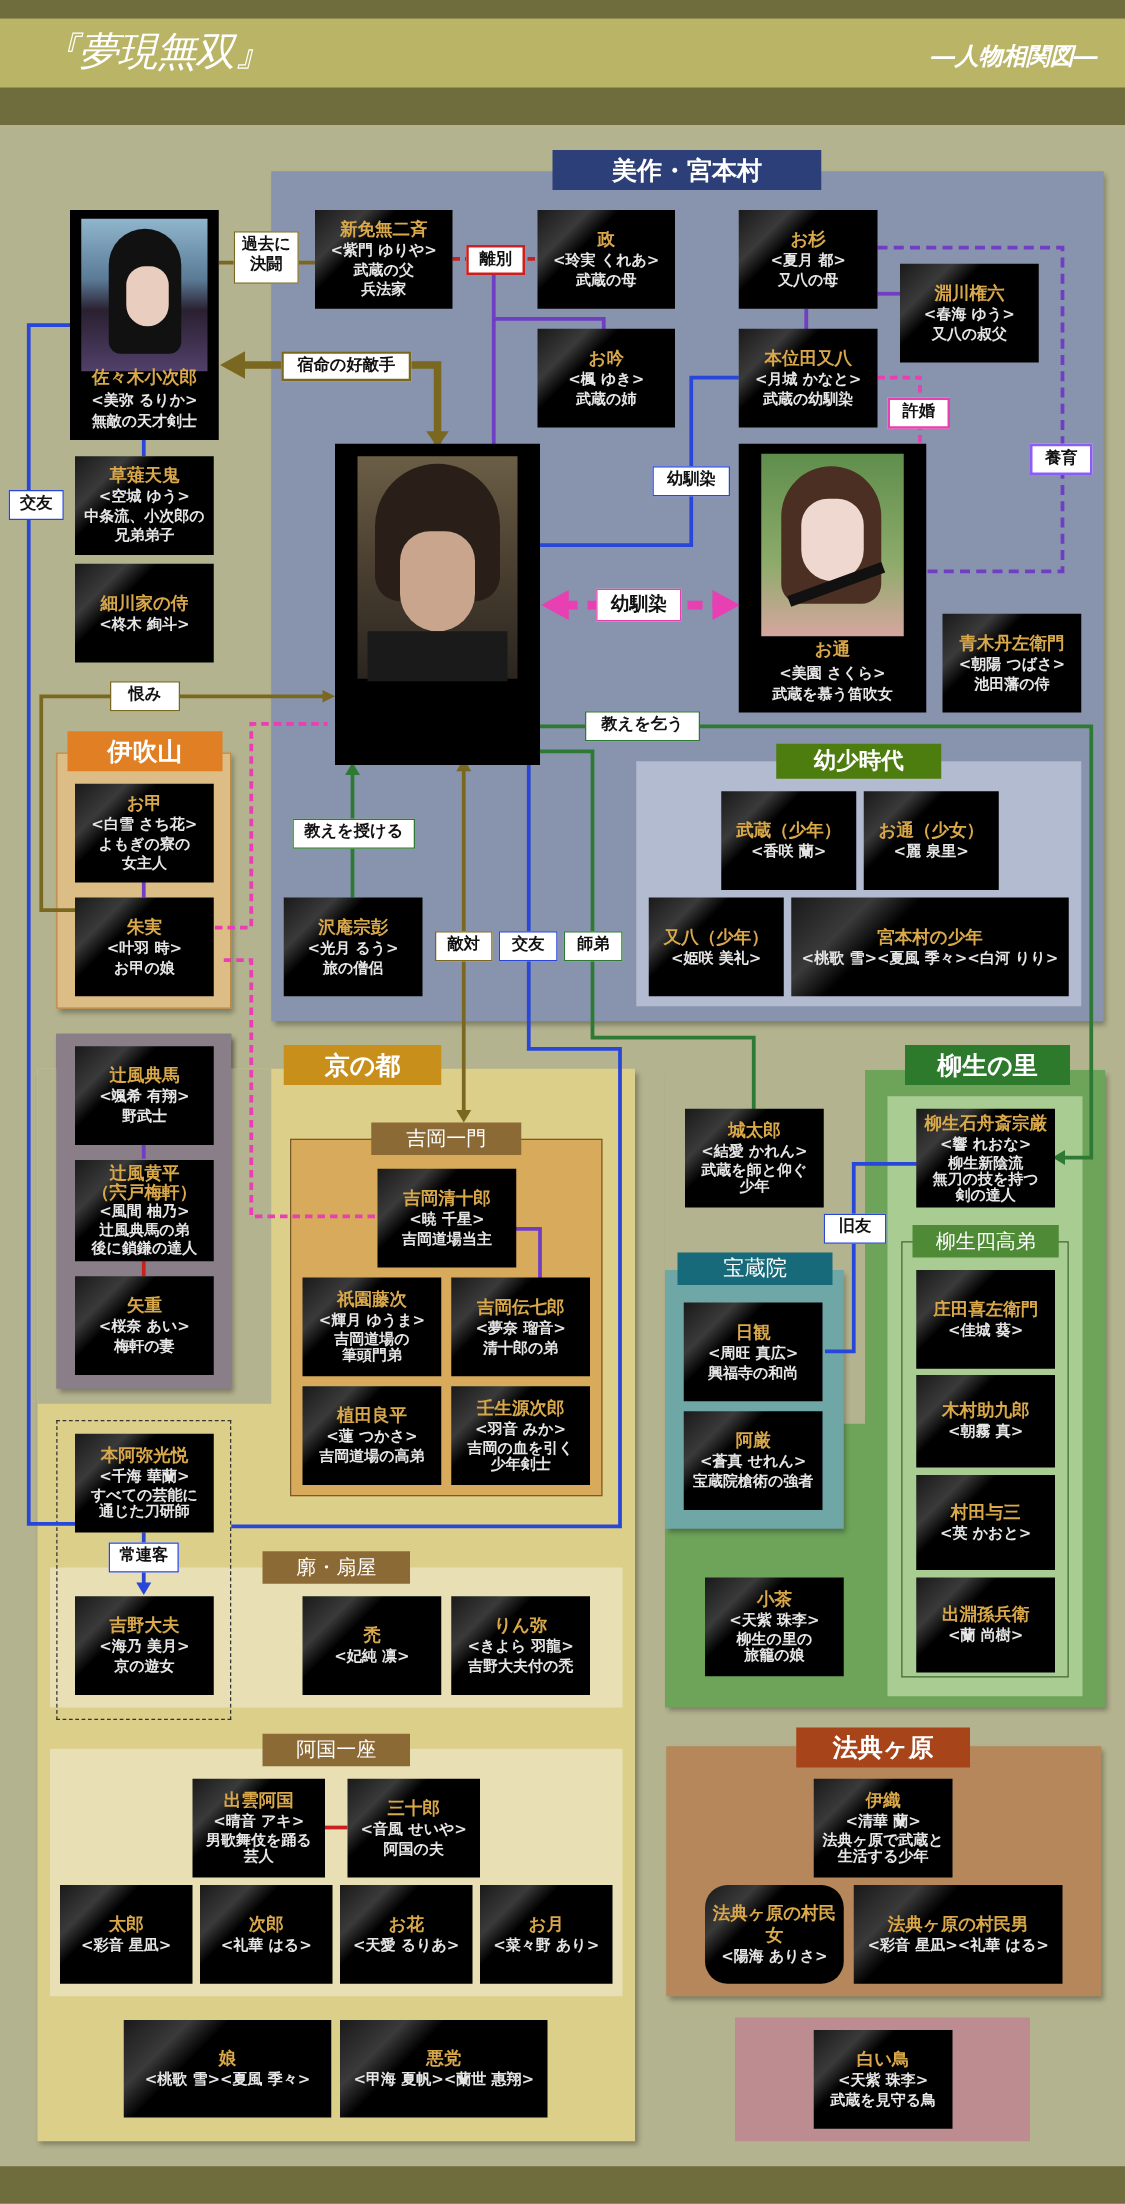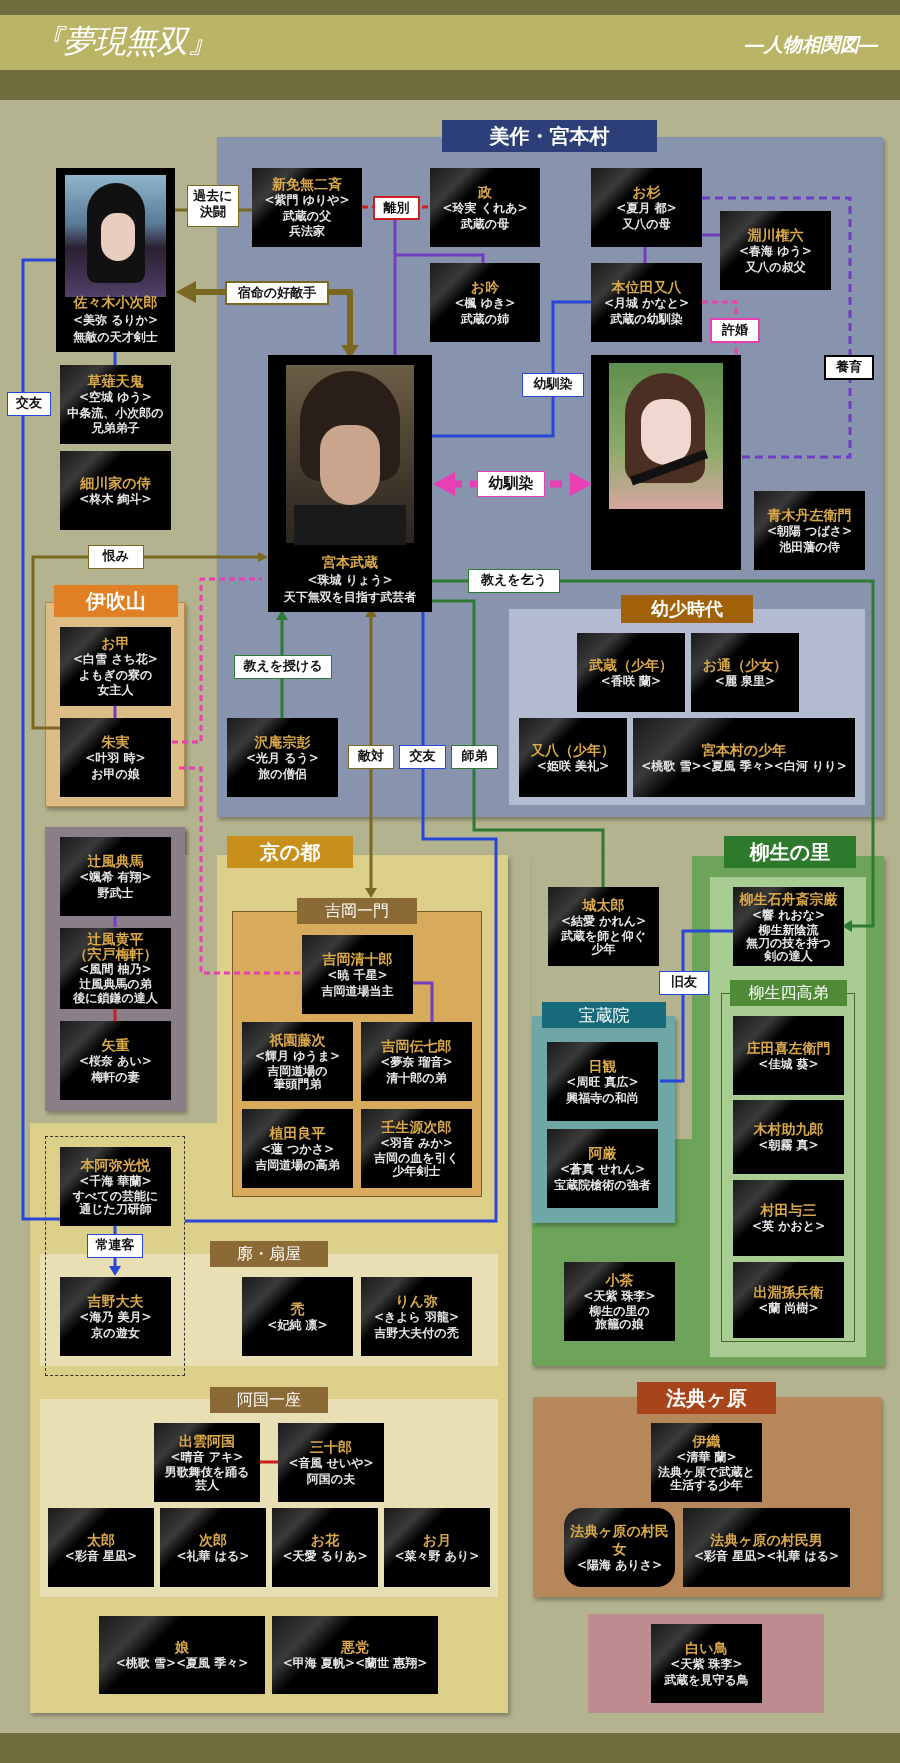--- a/index.html
+++ b/index.html
@@ -31,21 +31,21 @@
 <div class="abs titlebar"></div>
 <div class="abs band2"></div>
 <div class="abs botband"></div>
 <div class="abs title">『夢現無双』</div>
 <div class="abs subtitle">―人物相関図―</div>
 
 <div class="region" style="left:217px;top:137px;width:666px;height:680px;background:#8893ad;"></div>
 <div class="rlabel" style="left:442px;top:120px;width:215px;height:32px;line-height:32px;background:#2c3f78;font-size:20px;">美作・宮本村</div>
 
 <div class="region" style="left:509px;top:609px;width:356px;height:196px;background:#b3bbd0;box-shadow:none;"></div>
-<div class="rlabel" style="left:621px;top:595px;width:132px;height:28px;line-height:28px;background:#a16207;font-size:18px;">幼少時代</div>
+<div class="rlabel" style="left:621px;top:595px;width:132px;height:28px;line-height:28px;background:#4d7c0f;font-size:18px;">幼少時代</div>
 
 <div class="region" style="left:45px;top:602px;width:140px;height:205px;background:#dcbd86;border:1px solid #b98746;"></div>
 <div class="rlabel" style="left:54px;top:585px;width:124px;height:32px;line-height:32px;background:#e07f24;font-size:20px;">伊吹山</div>
 
 <div class="region" style="left:45px;top:827px;width:140px;height:284px;background:#8a7e88;"></div>
 
 <div class="region" style="left:30px;top:855px;width:478px;height:858px;background:#dccf8a;"></div>
 <div class="region" style="left:30px;top:855px;width:187px;height:268px;background:#b3b38f;box-shadow:none;"></div>
 <div class="region" style="left:45px;top:827px;width:140px;height:284px;background:#8a7e88;"></div>
 <div class="rlabel" style="left:227px;top:836px;width:126px;height:32px;line-height:32px;background:#c8901b;font-size:20px;">京の都</div>
@@ -141,21 +141,21 @@
 </svg>
 
 <div class="tag" style="left:187px;top:185px;width:52px;height:42px;border:1px solid #7a6820;white-space:pre-line;">過去に
 決闘</div>
 <div class="tag" style="left:373px;top:196px;width:47px;height:24px;border:2px solid #cc2020;">離別</div>
 <div class="tag" style="left:225px;top:281px;width:104px;height:24px;border:2px solid #7a6820;">宿命の好敵手</div>
 <div class="tag" style="left:7px;top:392px;width:44px;height:24px;border:1px solid #2846d8;">交友</div>
 <div class="tag" style="left:522px;top:373px;width:62px;height:24px;border:1px solid #2846d8;">幼馴染</div>
 <div class="tag" style="left:477px;top:471px;width:68px;height:26px;border:1px solid #e83fb2;font-size:15px;">幼馴染</div>
 <div class="tag" style="left:710px;top:318px;width:50px;height:25px;border:2px solid #e83fb2;">許婚</div>
-<div class="tag" style="left:824px;top:355px;width:50px;height:25px;border:2px solid #000000;">養育</div>
+<div class="tag" style="left:824px;top:355px;width:50px;height:25px;border:2px solid #8b5cf6;">養育</div>
 <div class="tag" style="left:88px;top:545px;width:56px;height:24px;border:1px solid #7a6820;">恨み</div>
 <div class="tag" style="left:468px;top:569px;width:92px;height:24px;border:1px solid #2e7a35;">教えを乞う</div>
 <div class="tag" style="left:234px;top:655px;width:98px;height:24px;border:1px solid #2e7a35;">教えを授ける</div>
 <div class="tag" style="left:348px;top:745px;width:46px;height:24px;border:1px solid #7a6820;">敵対</div>
 <div class="tag" style="left:399px;top:745px;width:47px;height:24px;border:1px solid #2846d8;">交友</div>
 <div class="tag" style="left:451px;top:745px;width:47px;height:24px;border:1px solid #2e7a35;">師弟</div>
 <div class="tag" style="left:659px;top:971px;width:50px;height:24px;border:1px solid #2846d8;">旧友</div>
 <div class="tag" style="left:87px;top:1234px;width:56px;height:24px;border:1px solid #2846d8;">常連客</div>
 
 <div class="photo" style="left:56px;top:168px;width:119px;height:184px;">
@@ -169,32 +169,32 @@
     <div>無敵の天才剣士</div>
   </div>
 </div>
 
 <div class="photo" style="left:268px;top:355px;width:164px;height:257px;">
   <div class="img" style="left:18px;right:18px;top:10px;height:178px;background:linear-gradient(180deg,#6a5e46 0%,#4a3f30 50%,#2a2520 100%);">
     <div style="position:absolute;left:14px;top:6px;width:100px;height:110px;border-radius:50px 50px 20px 20px;background:#2a1f18;"></div>
     <div style="position:absolute;left:34px;top:60px;width:60px;height:80px;border-radius:24px 24px 30px 30px;background:#c9a58e;"></div>
     <div style="position:absolute;left:8px;top:140px;width:112px;height:40px;background:#1a1a1a;"></div>
   </div>
-  <div class="info">
-    <div class="nm">宮本武蔵</div>
-    <div>&lt;珠城 りょう&gt;</div>
-    <div>天下無双を目指す武芸者</div>
-  </div>
 </div>
 
 <div class="photo" style="left:591px;top:355px;width:150px;height:215px;">
   <div class="img" style="left:18px;right:18px;top:8px;height:146px;background:linear-gradient(180deg,#5f8e4c 0%,#8dab6a 60%,#d6a6a0 100%);">
     <div style="position:absolute;left:16px;top:10px;width:80px;height:110px;border-radius:40px 40px 16px 16px;background:#4a2f22;"></div>
     <div style="position:absolute;left:32px;top:36px;width:50px;height:66px;border-radius:22px 22px 26px 26px;background:#efd8cf;"></div>
     <div style="position:absolute;left:20px;top:100px;width:80px;height:9px;background:#111;transform:rotate(-20deg);"></div>
+  </div>
+  <div class="info">
+    <div class="nm">お通</div>
+    <div>&lt;美園 さくら&gt;</div>
+    <div>武蔵を慕う笛吹女</div>
   </div>
 </div>
 
 <div class="card" style="left:252px;top:168px;width:110px;height:79px;">
     <div class="nm">新免無二斉</div>
     <div class="ac">&lt;紫門 ゆりや&gt;</div>
     <div class="ds" style="white-space:pre-line">武蔵の父
 兵法家</div>
   </div>
 

